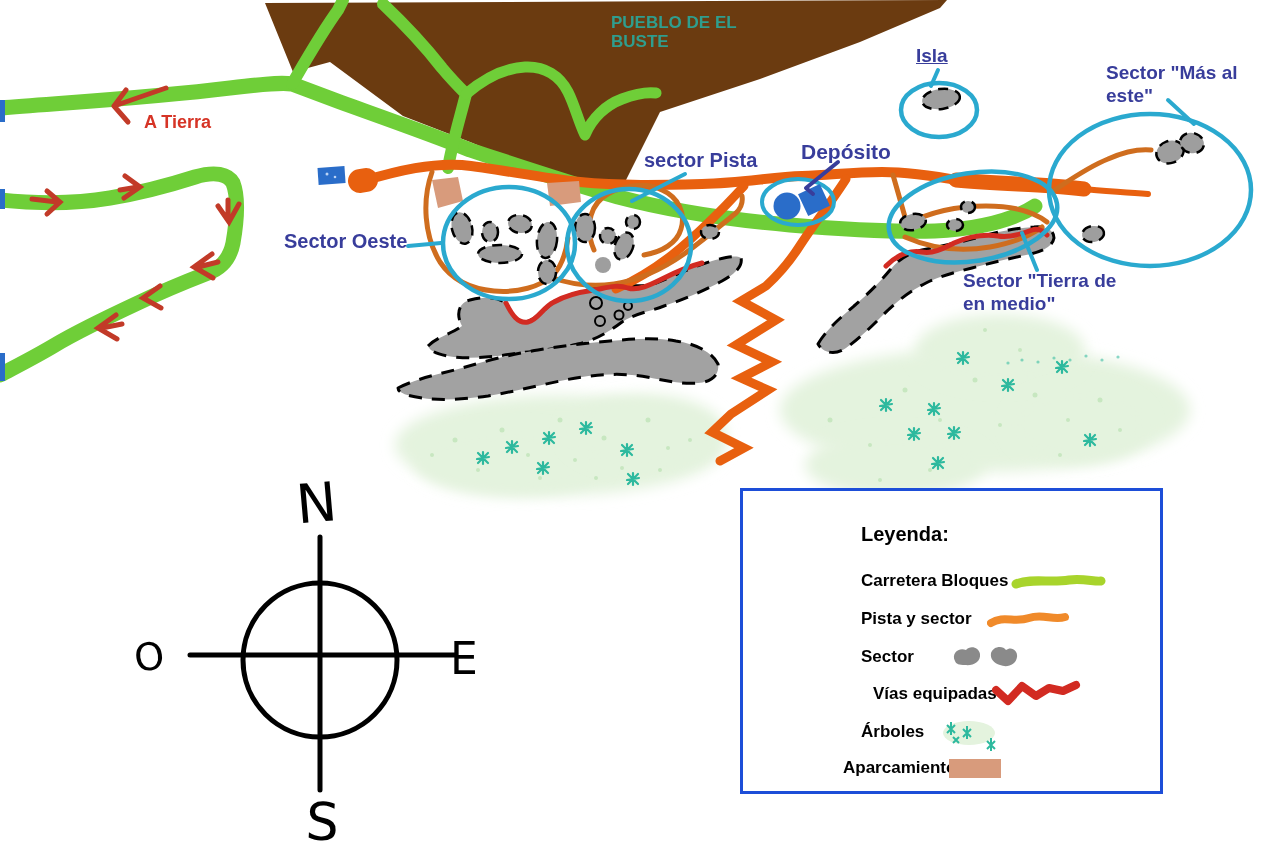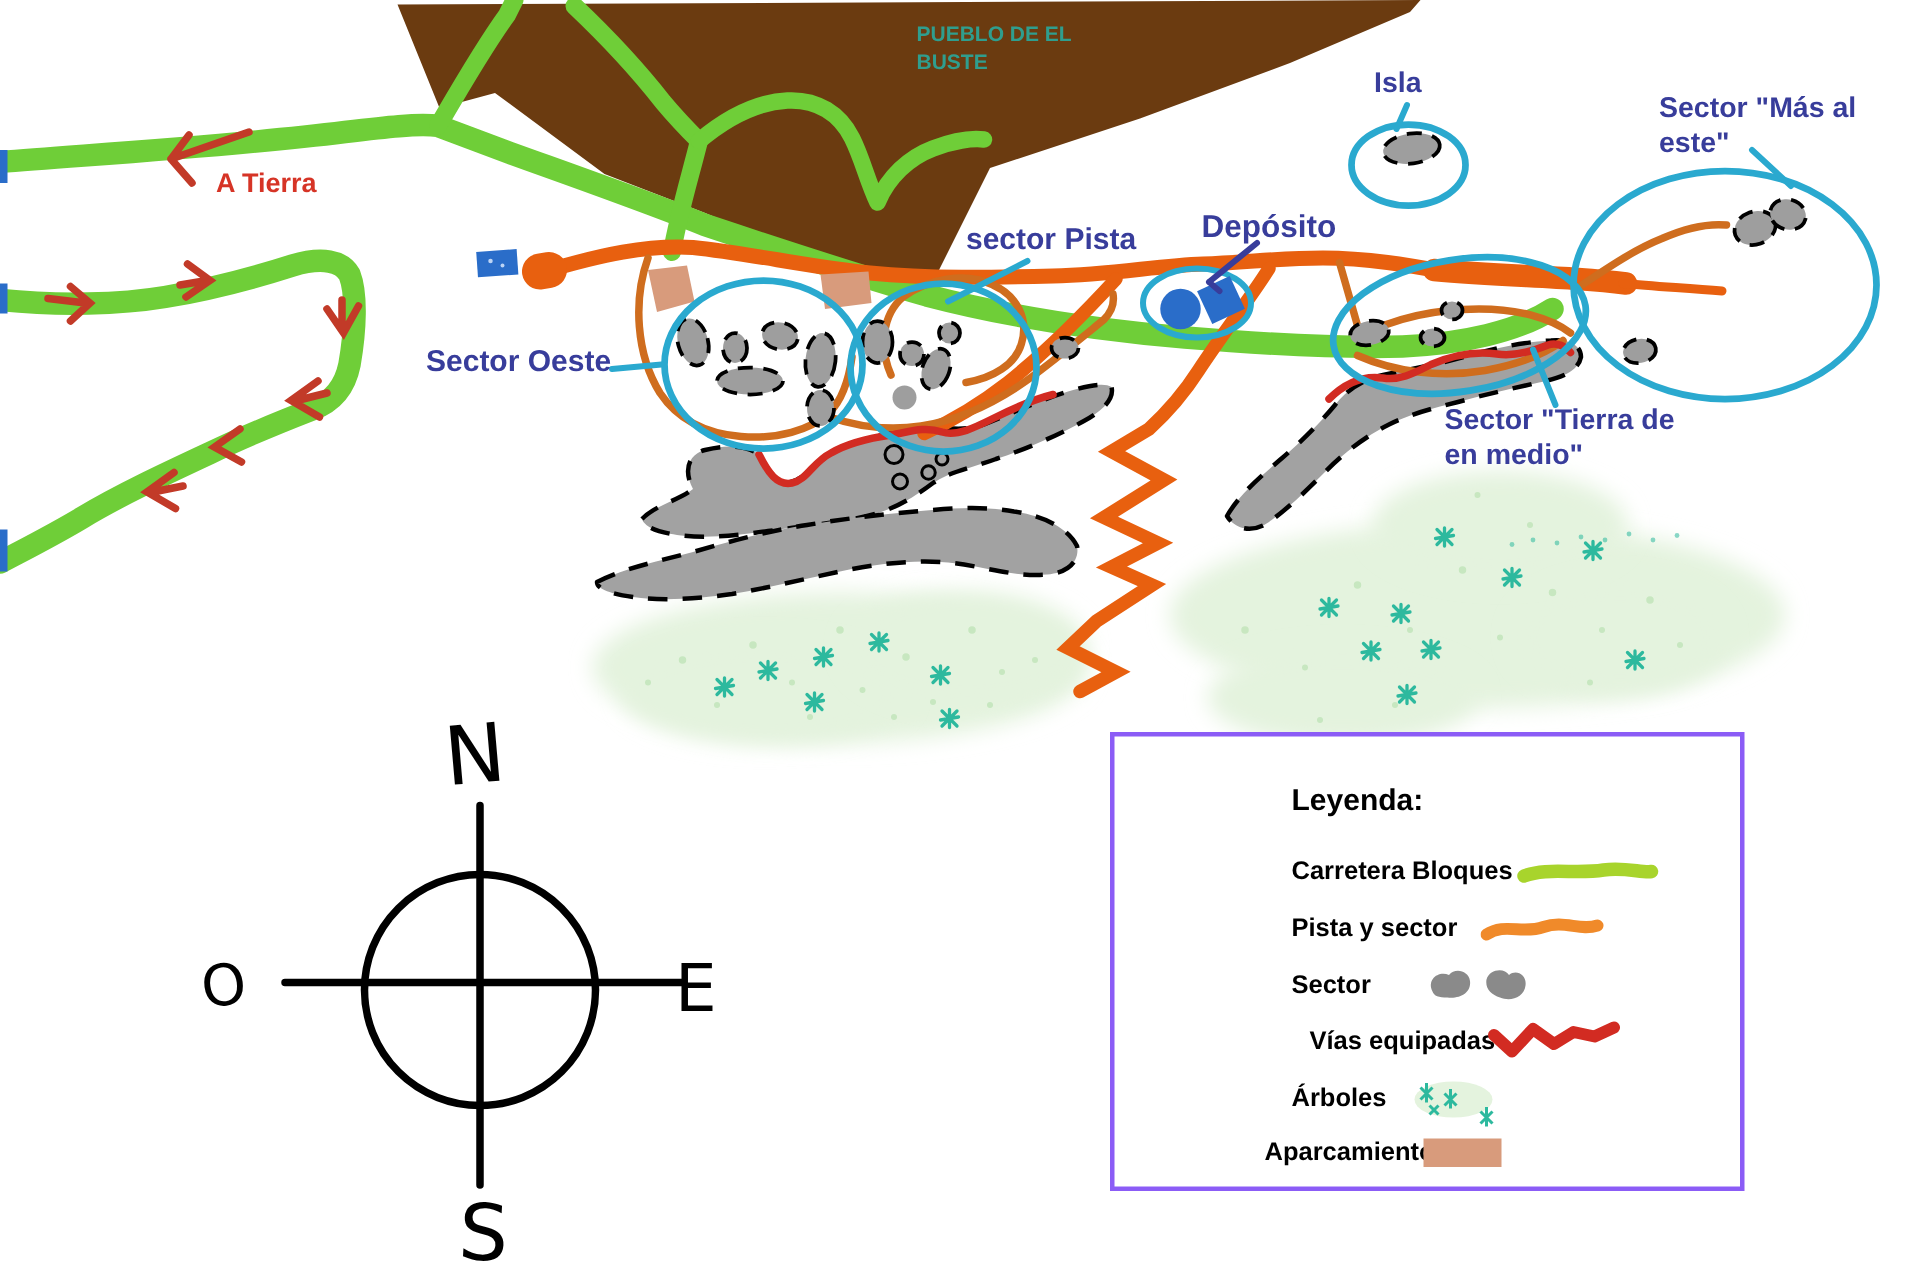--- a/index.html
+++ b/index.html
@@ -1,31 +1,31 @@
 <!DOCTYPE html>
 <html style="--road-green: #6fce38; --legend-green: #a8d42c; --track-orange: #e8600f; --path-orange: #cf6d1e; --legend-orange: #f08a2a; --pueblo-brown: #6b3b10; --block-gray: #9e9e9e; --cliff-gray: #a2a2a2; --via-red: #d22b22; --arrow-red: #c23a28; --label-red: #d63426; --circle-cyan: #2aa9cf; --label-navy: #383d9b; --title-teal: #2f9e8e; --tree-teal: #2db99e; --tree-patch: #e4f3de; --tree-speck: #c4e6bd; --parking-tan: #d89b7c; --water-blue: #2a6dc9;"><head>
 <meta charset="utf-8">
 <style>
   html,body{margin:0;padding:0;background:#fff;}
   #canvas{position:relative;width:1274px;height:843px;background:#ffffff;overflow:hidden;
           font-family:"Liberation Sans","DejaVu Sans",sans-serif;}
   #canvas svg.layer{position:absolute;left:0;top:0;}
   .maplabel{position:absolute;font-weight:bold;white-space:pre;}
   .navy{color:var(--label-navy);}
-  .lbl-pueblo{left:611px;top:13px;font-size:14px;line-height:19px;color:var(--title-teal);}
+  .lbl-pueblo{left:611px;top:13px;font-size:17px;line-height:19px;color:var(--title-teal);}
   .lbl-aborja{left:144px;top:112px;font-size:18px;color:var(--label-red);}
-  .lbl-isla{left:916px;top:45px;font-size:19px;}
+  .lbl-isla{left:916px;top:45px;font-size:19px;text-decoration:underline;}
   .lbl-mas{left:1106px;top:61px;font-size:19px;line-height:23px;}
   .lbl-este{left:644px;top:149px;font-size:20px;}
   .lbl-deposito{left:801px;top:140px;font-size:21px;}
   .lbl-oeste{left:284px;top:230px;font-size:20px;}
   .lbl-tierra{left:963px;top:269px;font-size:19px;line-height:23px;}
   
   #legend{position:absolute;left:740px;top:488px;width:423px;height:306px;
-          border:3px solid #8b5cf6;background:#fff;box-sizing:border-box;}
+          border:3px solid #1d4ed8;background:#fff;box-sizing:border-box;}
   #legend .ltitle{position:absolute;left:118px;top:32px;font-size:20px;font-weight:bold;color:#000;}
   #legend .lrow-label{position:absolute;font-size:17px;font-weight:bold;color:#000;white-space:nowrap;}
   #legend .lswatch{position:absolute;}
   .compass-letter{font-family:"DejaVu Sans",sans-serif;fill:#000;}
 </style>
 </head>
 <body>
 
 <div id="canvas">
 

